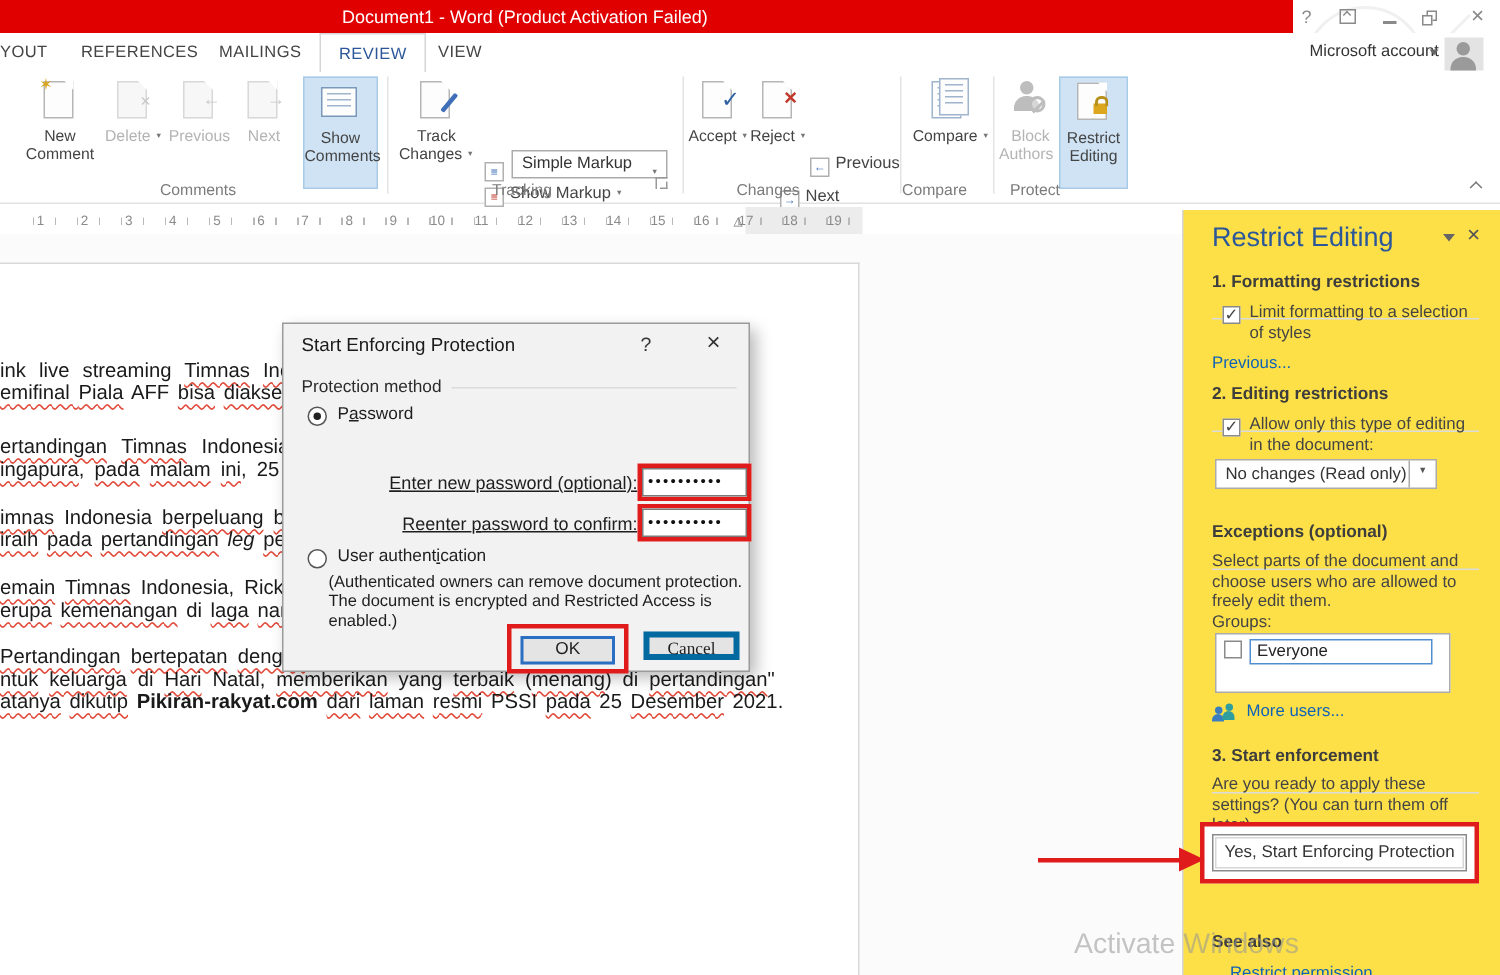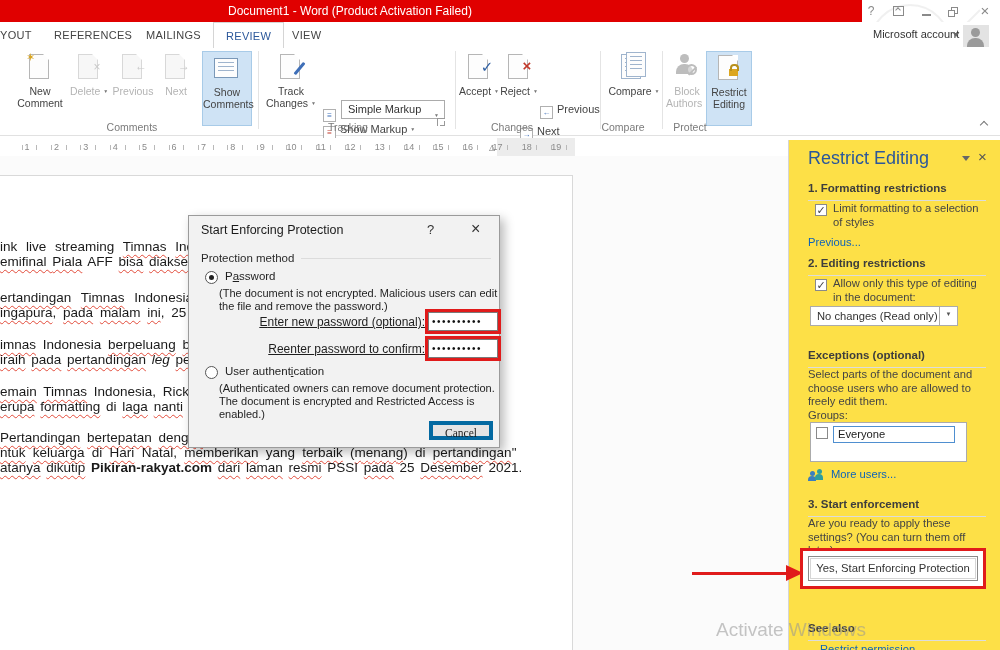--- a/index.html
+++ b/index.html
@@ -111,21 +111,21 @@
   #okbox { left:149px; top:200px; width:81px; height:33px; border:3px solid #e01b1b; background:transparent; }
   #ok-btn { left:6px; top:5px; width:63px; height:19px; border:2px solid #2a6fc2; background:#e4e4e4; text-align:center; line-height:15px; font-size:11.5px; }
   #cancel-btn { left:240px; top:205px; width:64px; height:19px; border:4px solid #0369a1; background:#e4e4e4; text-align:center; line-height:17px; font-size:11.5px;font-family:Liberation Serif, serif; }
   u { text-decoration:underline; }
 
   
   #panel { left:788px; top:140px; width:212px; height:510px; background:#fde047; border-left:1px solid #d5d5d5; overflow:hidden; font-size:11.2px; color:#444; }
   #panel-title { left:19px; top:8px; font-size:18px; color:#2b579a; }
   #panel-caret { left:173px; top:16px; width:0; height:0; border-left:4px solid transparent; border-right:4px solid transparent; border-top:5px solid #666; }
   #panel-close { left:189px; top:8px; font-size:15px; color:#555; }
-  .ph { position:absolute; left:19px; right:14px; font-size:11.5px; font-weight:bold; color:#3d3d3d; border-bottom:1px solid #dcdcdc; padding-bottom:6px; }
+  .ph { position:absolute; left:19px; right:14px; font-size:11.5px; font-weight:bold; color:#3d3d3d; border-bottom:1px solid #dcdcdc; padding-bottom:18px; }
   .pcheck { position:absolute; width:12px; height:12px; border:1px solid #8a8a8a; background:#fff; font-size:11px; line-height:11px; text-align:center; color:#444; }
   .ptext { position:absolute; line-height:13.5px; }
   .plink { position:absolute; color:#0e63b8; }
   #p-h1 { top:42px; }
   #p-check1 { left:26px; top:64px; }
   #p-check1-label { left:44px; top:62px; width:152px; }
   #p-settings { left:19px; top:96px; }
   #p-h2 { top:117px; }
   #p-check2 { left:26px; top:139px; }
   #p-check2-label { left:44px; top:137px; width:152px; }
@@ -400,51 +400,53 @@
     <div id="page" class="abs"></div>
   </div>
   <div id="doc-lines">
       <div class="docline" style="top: 239px; word-spacing: 5px;"><span>ink live streaming </span><span class="sp">Timnas</span><span> </span><span class="sp">Indo</span></div>
       <div class="docline" style="top: 254px; word-spacing: 2px;"><span class="sp">emifinal </span><span class="sp">Piala</span><span> AFF </span><span class="sp">bisa</span><span> </span><span class="sp">diakses</span><span> d</span></div>
       <div class="docline" style="top: 290px; word-spacing: 6px;"><span class="sp">ertandingan</span><span> </span><span class="sp">Timnas</span><span> Indonesia</span></div>
       <div class="docline" style="top: 305px; word-spacing: 3px;"><span class="sp">ingapura</span><span>, </span><span class="sp">pada</span><span> </span><span class="sp">malam</span><span> </span><span class="sp">ini</span><span>, 25 </span><span class="sp">Des</span></div>
       <div class="docline" style="top: 337px; word-spacing: 3px;"><span class="sp">imnas</span><span> Indonesia </span><span class="sp">berpeluang</span><span> </span><span class="sp">bes</span></div>
       <div class="docline" style="top: 352px; word-spacing: 2px;"><span class="sp">iraih</span><span> </span><span class="sp">pada</span><span> </span><span class="sp">pertandingan</span><span> </span><span class="i">leg</span><span> </span><span class="sp">perta</span></div>
       <div class="docline" style="top: 384px; word-spacing: 3px;"><span class="sp">emain</span><span> </span><span class="sp">Timnas</span><span> Indonesia, Ricky</span></div>
-      <div class="docline" style="top: 399px; word-spacing: 2px;"><span class="sp">erupa</span><span> </span><span class="sp">formatting</span><span> di </span><span class="sp">laga</span><span> </span><span class="sp">nanti</span></div>
+      <div class="docline" style="top: 399px; word-spacing: 2px;"><span class="sp">erupa</span><span> </span><span class="sp">kemenangan</span><span> di </span><span class="sp">laga</span><span> </span><span class="sp">nanti</span></div>
       <div class="docline" style="top: 430px; word-spacing: 3px;"><span class="sp">Pertandingan</span><span> </span><span class="sp">bertepatan</span><span> </span><span class="sp">dengan</span></div>
       <div class="docline" style="top: 445px; word-spacing: 3.5px;"><span class="sp">ntuk</span><span> </span><span class="sp">keluarga</span><span> di </span><span class="sp">Hari</span><span> Natal, </span><span class="sp">memberikan</span><span> yang </span><span class="sp">terbaik</span><span> (</span><span class="sp">menang</span><span>) di </span><span class="sp">pertandingan</span><span>"</span></div>
       <div class="docline" style="top: 460px; word-spacing: 2px;"><span class="sp">atanya</span><span> </span><span class="sp">dikutip</span><span> </span><span class="b">Pikiran-rakyat.com</span><span> </span><span class="sp">dari</span><span> </span><span class="sp">laman</span><span> </span><span class="sp">resmi</span><span> PSSI </span><span class="sp">pada</span><span> 25 </span><span class="sp">Desember</span><span> 2021.</span></div>
     </div>
 
   <div id="dialog" class="abs">
     <div id="dlg-title" class="abs">Start Enforcing Protection</div>
     <div id="dlg-help" class="abs">?</div>
     <div id="dlg-close" class="abs">×</div>
     <div id="dlg-group-label" class="abs">Protection method</div>
     <div id="dlg-group-line" class="abs"></div>
 
     <div id="radio1" class="radio sel"></div>
     <div id="radio1-label" class="abs">P<u>a</u>ssword</div>
-    <div id="dlg-note1" class="abs">(The document is not encrypted. Malicious users can edit the file and remove the password.)</div>
 
     <div id="row1-label" class="dlg-rowlabel"><u>E</u>nter new password (optional):</div>
     <div id="pwbox1" class="redbox">
       <div class="pwfield">••••••••••</div>
     </div>
 
     <div id="row2-label" class="dlg-rowlabel">Reenter <u>p</u>assword to confirm:</div>
     <div id="pwbox2" class="redbox">
       <div class="pwfield">••••••••••</div>
     </div>
 
     <div id="radio2" class="radio"></div>
     <div id="radio2-label" class="abs">User authent<u>i</u>cation</div>
     <div id="dlg-note2" class="abs">(Authenticated owners can remove document protection. The document is encrypted and Restricted Access is enabled.)</div>
 
+    <div id="okbox" class="abs">
+      <div id="ok-btn" class="abs">OK</div>
+    </div>
     <div id="cancel-btn" class="abs">Cancel</div>
   </div>
 
   <div id="panel" class="abs">
     <div id="panel-title" class="abs">Restrict Editing</div>
     <div id="panel-caret" class="abs"></div>
     <div id="panel-close" class="abs">×</div>
 
     <div id="p-h1" class="ph">1. Formatting restrictions</div>
     <div id="p-check1" class="pcheck">✓</div>

